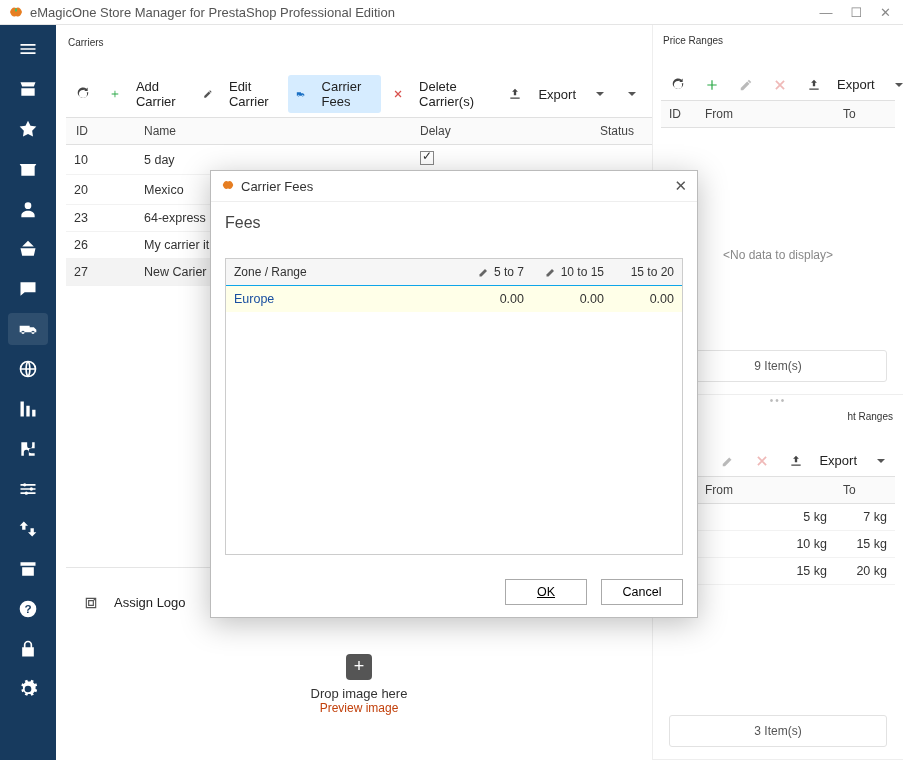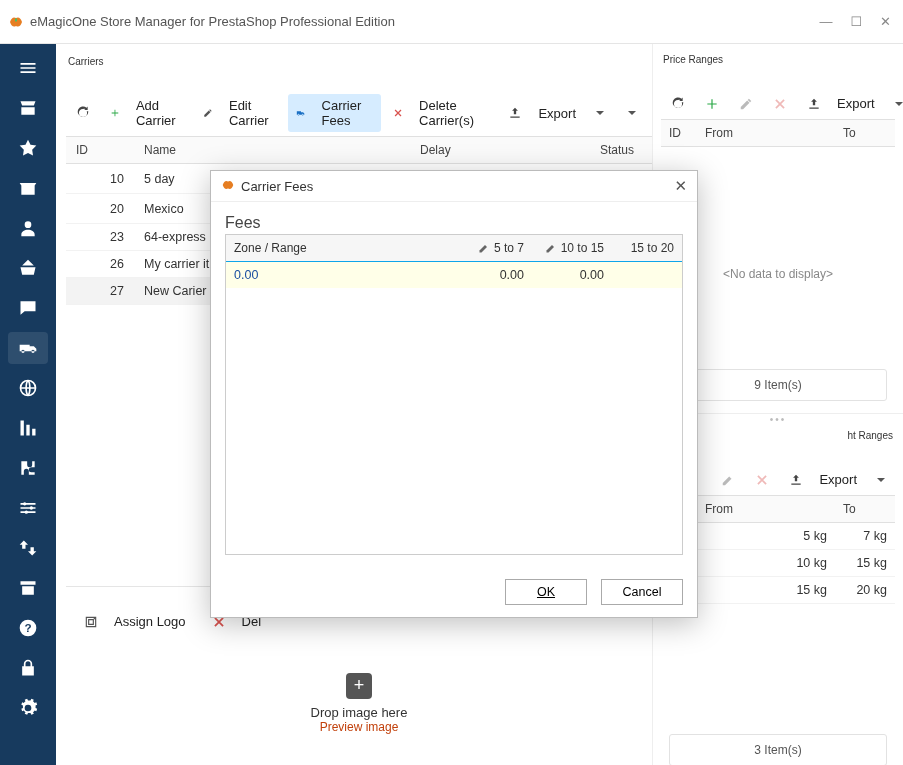--- a/index.html
+++ b/index.html
@@ -1,19 +1,19 @@
 <!DOCTYPE html>
 <html><head>
 <meta charset="utf-8">
 <style>
 * { box-sizing: border-box; margin: 0; padding: 0; font-family: "Segoe UI", Arial, sans-serif; }
 body { width: 903px; height: 765px; background: #fff; overflow: hidden; position: relative; font-size: 13px; color: #333; }
 
 
-.titlebar { height: 44px; display: flex; align-items: center; padding: 0 8px; border-bottom: 1px solid #e5e5e5; }
+.titlebar { height: 25px; display: flex; align-items: center; padding: 0 8px; border-bottom: 1px solid #e5e5e5; }
 .titlebar .logo { width: 16px; height: 16px; margin-right: 6px; display: inline-flex; }
 .titlebar .title { color: #555; flex: 1; }
 .titlebar .winbtns { display: flex; gap: 18px; color: #888; margin-right: 4px;}
 .titlebar .winbtns span { cursor: pointer; }
 
 
 .app { display: flex; height: calc(100% - 30px); }
 .sidebar { width: 56px; background: #173a5e; display: flex; flex-direction: column; align-items: center; padding-top: 8px; gap: 8px; }
 .sidebar .sbitem { width: 40px; height: 32px; display: flex; align-items: center; justify-content: center; color: #fff; cursor: pointer; border-radius: 4px; }
 .sidebar .sbitem.active { background: rgba(255,255,255,0.1); }
@@ -39,21 +39,21 @@
 
 
 .grid { border-top: 1px solid #e0e0e0; }
 .grid-head, .grid-row { display: grid; align-items: center; }
 .carriers-grid .grid-head, .carriers-grid .grid-row { grid-template-columns: 70px 1fr 180px 60px; }
 .grid-head { background: #fafafa; border-bottom: 1px solid #e0e0e0; color: #444; font-size: 12px; }
 .grid-head > div { padding: 6px 8px; }
 .grid-row > div { padding: 6px 8px; font-size: 12.5px; }
 .grid-row { border-bottom: 1px solid #f2f2f2; }
 .grid-row.selected { background: #f3f3f3; }
-.col-id { text-align: right; padding-right: 12px !important; }
+.col-id { padding-right: 12px !important; }
 .checkbox { display:inline-block; width:14px; height:14px; border:1px solid #888; position:relative;}
 .checkbox.checked::after { content:"✓"; position:absolute; top:-3px; left:1px; font-size:12px; color:#333;}
 
 .profiles-bar { display:flex; justify-content:flex-end; padding: 6px 10px 6px 0; }
 .profiles-btn { border:1px solid #ccc; padding:4px 10px; font-size:12px; cursor:pointer; }
 
 
 .carriers-bottom { border-top:1px solid #e5e5e5; padding:6px 10px; }
 .logo-toolbar { display:flex; align-items:center; gap:10px; }
 .drop-zone { height:140px; display:flex; flex-direction:column; align-items:center; justify-content:center; color:#333;}
@@ -67,21 +67,21 @@
 .item-count { text-align:center; padding:8px 0; border:1px solid #e2e2e2; border-radius:3px; margin:8px; font-size:12px; color:#555;}
 
 .ranges-grid .grid-head, .ranges-grid .grid-row { grid-template-columns: 36px 1fr 60px; }
 .ranges-grid .grid-row > div:nth-child(2), .ranges-grid .grid-row > div:nth-child(3) { text-align: right; }
 
 .sep-handle { height:6px; text-align:center; color:#bbb; font-size:10px; letter-spacing:2px;}
 .modal { position:absolute; top:170px; left:210px; width:488px; height:448px; background:#fff; border:1px solid #bbb; box-shadow:0 6px 28px rgba(0,0,0,.25); display:flex; flex-direction:column;}
 .modal-title { display:flex; align-items:center; padding:6px 10px; gap:6px; border-bottom:1px solid #eee;}
 .modal-title .close { margin-left:auto; cursor:pointer; font-size:15px; color:#555;}
 .modal-body { padding:12px 14px; flex:1; display:flex; flex-direction:column; }
-.modal-body h3 { font-weight:400; color:#444; font-size:16px; margin-bottom:2px;}
+.modal-body h3 { font-weight:400; color:#444; font-size:16px; margin-bottom:26px;}
 .fees-table { border:1px solid #ccc; flex:1; }
 .fees-head { display:grid; grid-template-columns: 1fr 70px 80px 70px; background:#f6f6f6; border-bottom:1px solid #0ea5e9;}
 .fees-head > div { padding:6px 8px; font-size:12px; display:flex; align-items:center; gap:4px; justify-content:flex-end;}
 .fees-head > div:first-child { justify-content:flex-start;}
 .fees-row { display:grid; grid-template-columns: 1fr 70px 80px 70px; background:#ffffe8;}
 .fees-row > div { padding:6px 8px; font-size:12.5px; text-align:right;}
 .fees-row > div:first-child { color:#1a4fa0; text-align:left; font-weight:500;}
 .modal-footer { display:flex; justify-content:flex-end; gap:14px; padding:12px 14px;}
 .modal-footer button { width:82px; height:26px; border:1px solid #aaa; background:#fff; cursor:pointer; font-size:12.5px;}
 .modal-footer .ok { text-decoration:underline;}
@@ -425,20 +425,21 @@
             <svg class="mini-pencil" viewBox="0 0 24 24">
               <path d="M3 17l11-11 4 4L7 21H3z"></path>
             </svg>
             <span>10 to 15</span>
           </div>
         <div>
             <span>15 to 20</span>
           </div>
       </div>
       <div class="fees-row">
+        <div>Europe</div>
         <div>0.00</div>
         <div>0.00</div>
         <div>0.00</div>
       </div>
     </div>
   </div>
   <div class="modal-footer">
     <button class="ok">OK</button>
     <button>Cancel</button>
   </div>

